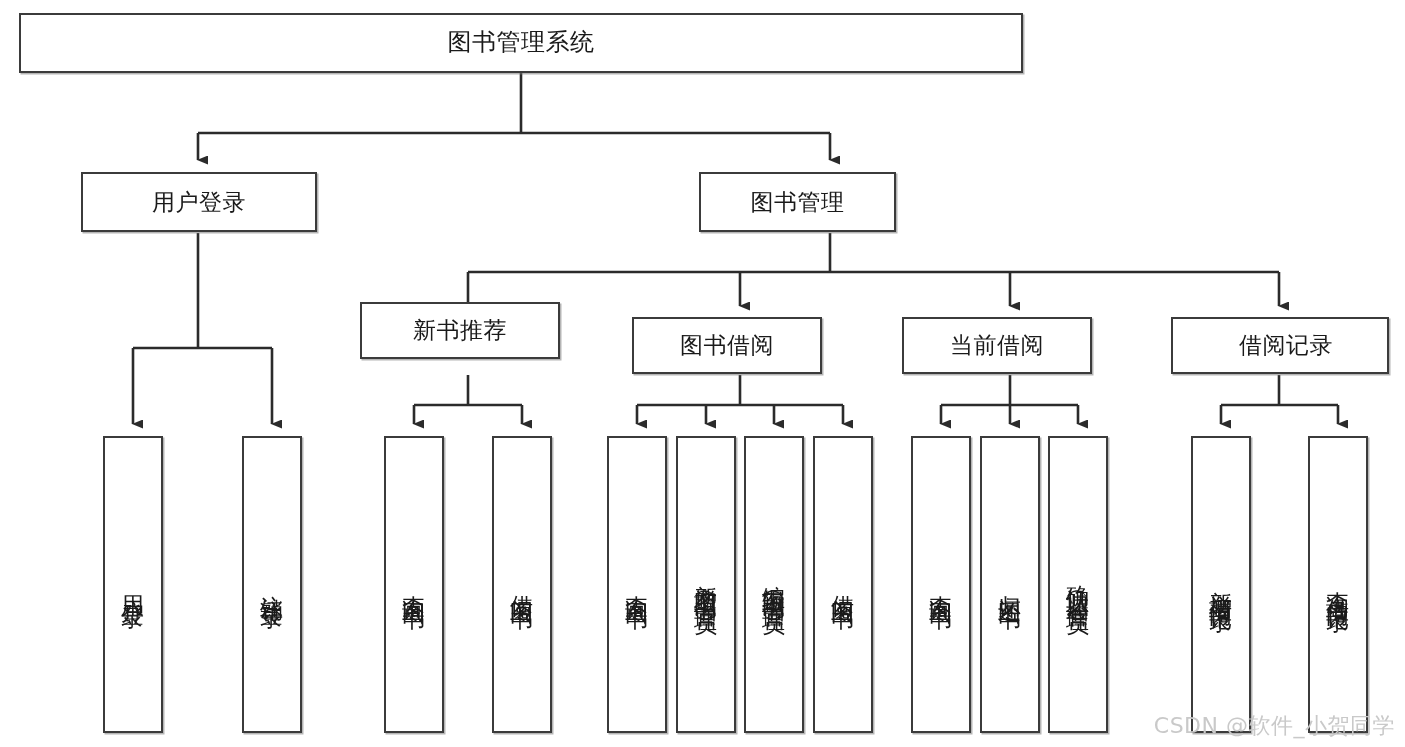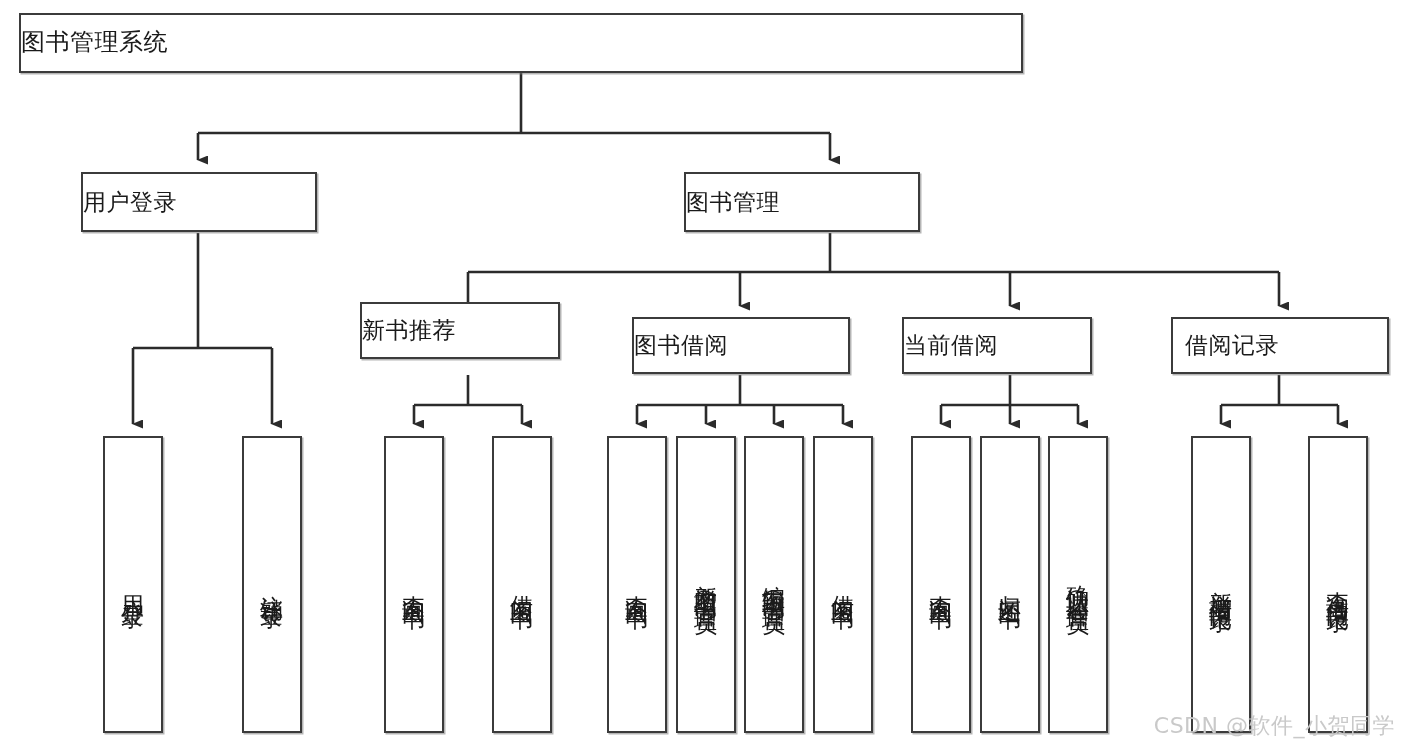--- a/index.html
+++ b/index.html
@@ -27,21 +27,21 @@
     height: 747px;
     pointer-events: none;
   }
   .node {
     position: absolute;
     box-sizing: border-box;
     background: #ffffff;
     border: 2.5px solid #3b3b3b;
     display: flex;
     align-items: center;
-    justify-content: flex-start;
+    justify-content: center;
     color: #1a1a1a;
     box-shadow: 1.5px 1.5px 0 rgba(120,120,120,0.55);
   }
   .node.horiz {
     font-size: 23px;
     letter-spacing: 0.5px;
     line-height: 1.15;
   }
   .node.root {
     font-size: 24px;
@@ -130,28 +130,28 @@
     </g>
   </svg>
 
   <div class="node horiz root" style="left:19px; top:13px; width:1004px; height:60px;">
     <span class="lbl">图书管理系统</span>
   </div>
 
   <div class="node horiz" style="left:81px; top:172px; width:236px; height:60px;">
     <span class="lbl">用户登录</span>
   </div>
-  <div class="node horiz" style="left:684px; top:172px; width:236px; height:60px;">
+  <div class="node horiz" style="left:699px; top:172px; width:197px; height:60px;">
     <span class="lbl">图书管理</span>
   </div>
 
   <div class="node horiz" style="left:360px; top:302px; width:200px; height:57px;">
     <span class="lbl">新书推荐</span>
   </div>
-  <div class="node horiz" style="left:632px; top:317px; width:218px; height:57px;">
+  <div class="node horiz" style="left:632px; top:317px; width:190px; height:57px;">
     <span class="lbl">图书借阅</span>
   </div>
   <div class="node horiz" style="left:902px; top:317px; width:190px; height:57px;">
     <span class="lbl">当前借阅</span>
   </div>
   <div class="node horiz" style="left:1171px; top:317px; width:218px; height:57px;padding-left:12px;">
     <span class="lbl">借阅记录</span>
   </div>
 
   <div class="node vert" style="left:103px; top:436px; width:60px; height:297px;">

